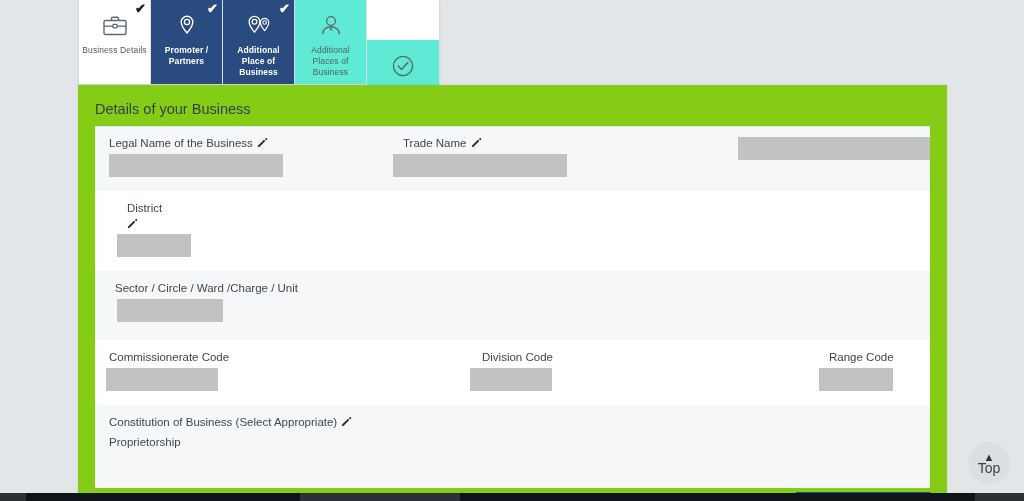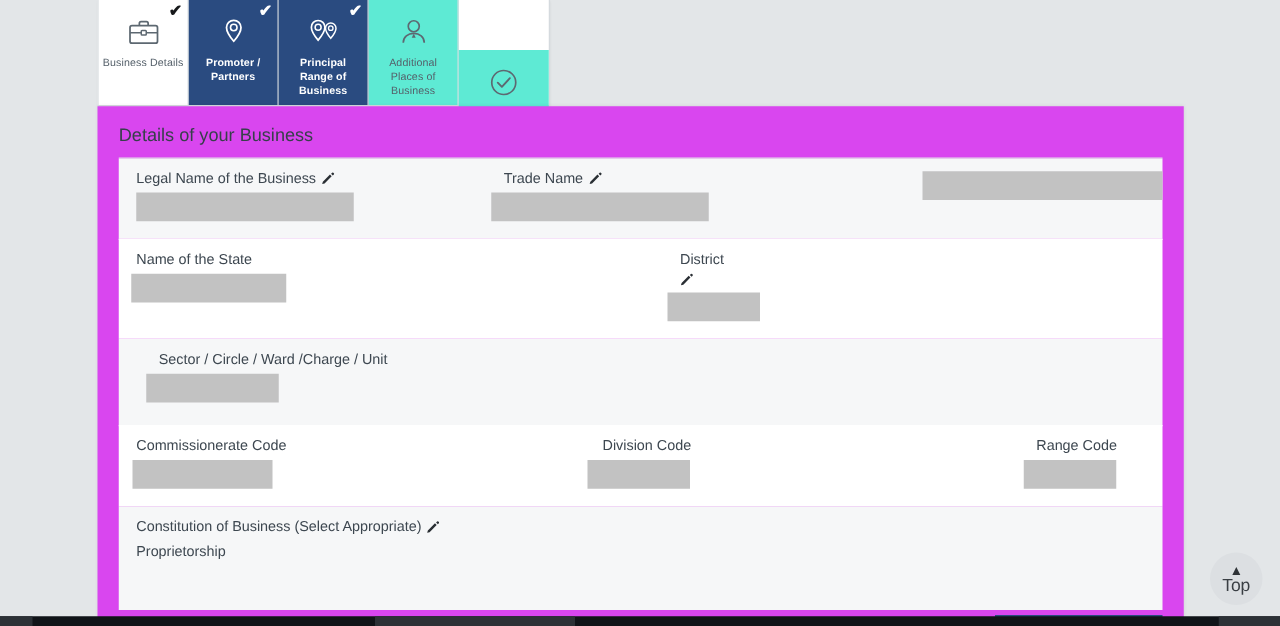--- a/index.html
+++ b/index.html
@@ -79,21 +79,21 @@
   .step .tick.dark { color: #16181a; }
   .step .tick.white { color: #ffffff; }
 
   
   #card {
     position: absolute;
     left: 78px;
     top: 85px;
     width: 869px;
     height: 410px;
-    background: #d946ef;
+    background: #84cc16;
     box-shadow: 0 0 3px rgba(0,0,0,0.08);
   }
 
   #card-title {
     font-size: 14.5px;
     color: #36404a;
     padding: 16px 0 9px 17px;
     font-weight: normal;
   }
 
@@ -159,21 +159,21 @@
   .r2 .f1 .redacted { width: 124px; margin-left: -4px; }
   .r2 .f2 { padding-left: 0; }
   .r2 .f2 .field-label { margin-left: 32px; flex-direction: column; }
   .r2 .f2 .redacted { width: 74px; margin-left: 22px; }
 
   
   .r3 { padding-top: 11px; padding-bottom: 18px; }
   .r3 .f1 { width: 417px; }
   .r3 .f1 .redacted { width: 106px; margin-left: -3px; }
   .r3 .f2 { padding-left: 0; }
-  .r3 .f2 .field-label { margin-left: 32px; }
+  .r3 .f2 .field-label { margin-left: 20px; }
   .r3 .f2 .redacted { width: 106px; margin-left: 22px; }
 
   
   .r4 .f1 { width: 283px; }
   .r4 .f1 .redacted { width: 112px; margin-left: -3px; }
   .r4 .f2 { width: 278px; padding-left: 0; }
   .r4 .f2 .field-label { margin-left: 104px; }
   .r4 .f2 .redacted { width: 82px; margin-left: 92px; }
   .r4 .f3 { padding-left: 0; }
   .r4 .f3 .field-label { margin-left: 173px; }
@@ -292,21 +292,21 @@
   <div class="step active">
     <span class="tick white">✔</span>
     <span class="step-icon">
       <svg width="30" height="26" viewBox="0 0 30 26">
         <path d="M10.5 3.4c-3 0-5.4 2.4-5.4 5.4 0 4 5.4 10.3 5.4 10.3s5.4-6.3 5.4-10.3c0-3-2.4-5.4-5.4-5.4z" fill="none" stroke="#ffffff" stroke-width="1.35"></path>
         <circle cx="10.5" cy="8.8" r="2.4" fill="none" stroke="#ffffff" stroke-width="1.25"></circle>
         <path d="M20.6 5.4c-2.3 0-4.2 1.9-4.2 4.2 0 3.1 4.2 8 4.2 8s4.2-4.9 4.2-8c0-2.3-1.9-4.2-4.2-4.2z" fill="none" stroke="#ffffff" stroke-width="1.2"></path>
         <circle cx="20.6" cy="9.5" r="1.8" fill="none" stroke="#ffffff" stroke-width="1.1"></circle>
       </svg>
     </span>
-    <span class="step-label">Principal Range of Business</span>
+    <span class="step-label">Additional Place of Business</span>
   </div>
 
   <div class="step">
     <span class="step-icon">
       <svg width="26" height="26" viewBox="0 0 26 26">
         <circle cx="13" cy="8" r="4.4" fill="none" stroke="#5d6871" stroke-width="1.35"></circle>
         <path d="M4.6 21.2c0-4.6 3.8-7.5 8.4-7.5s8.4 2.9 8.4 7.5" fill="none" stroke="#5d6871" stroke-width="1.35"></path>
         <path d="M13 13.8l-1.6 3.4h3.2z" fill="#5d6871"></path>
       </svg>
     </span>
@@ -353,26 +353,20 @@
           </span>
         </div>
         <div class="redacted"></div>
       </div>
       <div class="field f3">
         <div class="redacted"></div>
       </div>
     </div>
 
     <div class="form-row r2">
-      <div class="field f1">
-        <div class="field-label">
-          <span>Name of the State</span>
-        </div>
-        <div class="redacted"></div>
-      </div>
       <div class="field f2">
         <div class="field-label">
           <span>District</span>
           <span class="pencil">
             <svg width="11" height="11" viewBox="0 0 12 12">
                 <path d="M1.4 9.1l-.6 2.1 2.1-.6 6.2-6.2-1.5-1.5L1.4 9.1zM8.6 2.2l1.5 1.5.9-.9a.75.75 0 0 0 0-1.06l-.44-.44a.75.75 0 0 0-1.06 0l-.9.9z" fill="#2a2f34"></path>
               </svg>
           </span>
         </div>
         <div class="redacted"></div>

